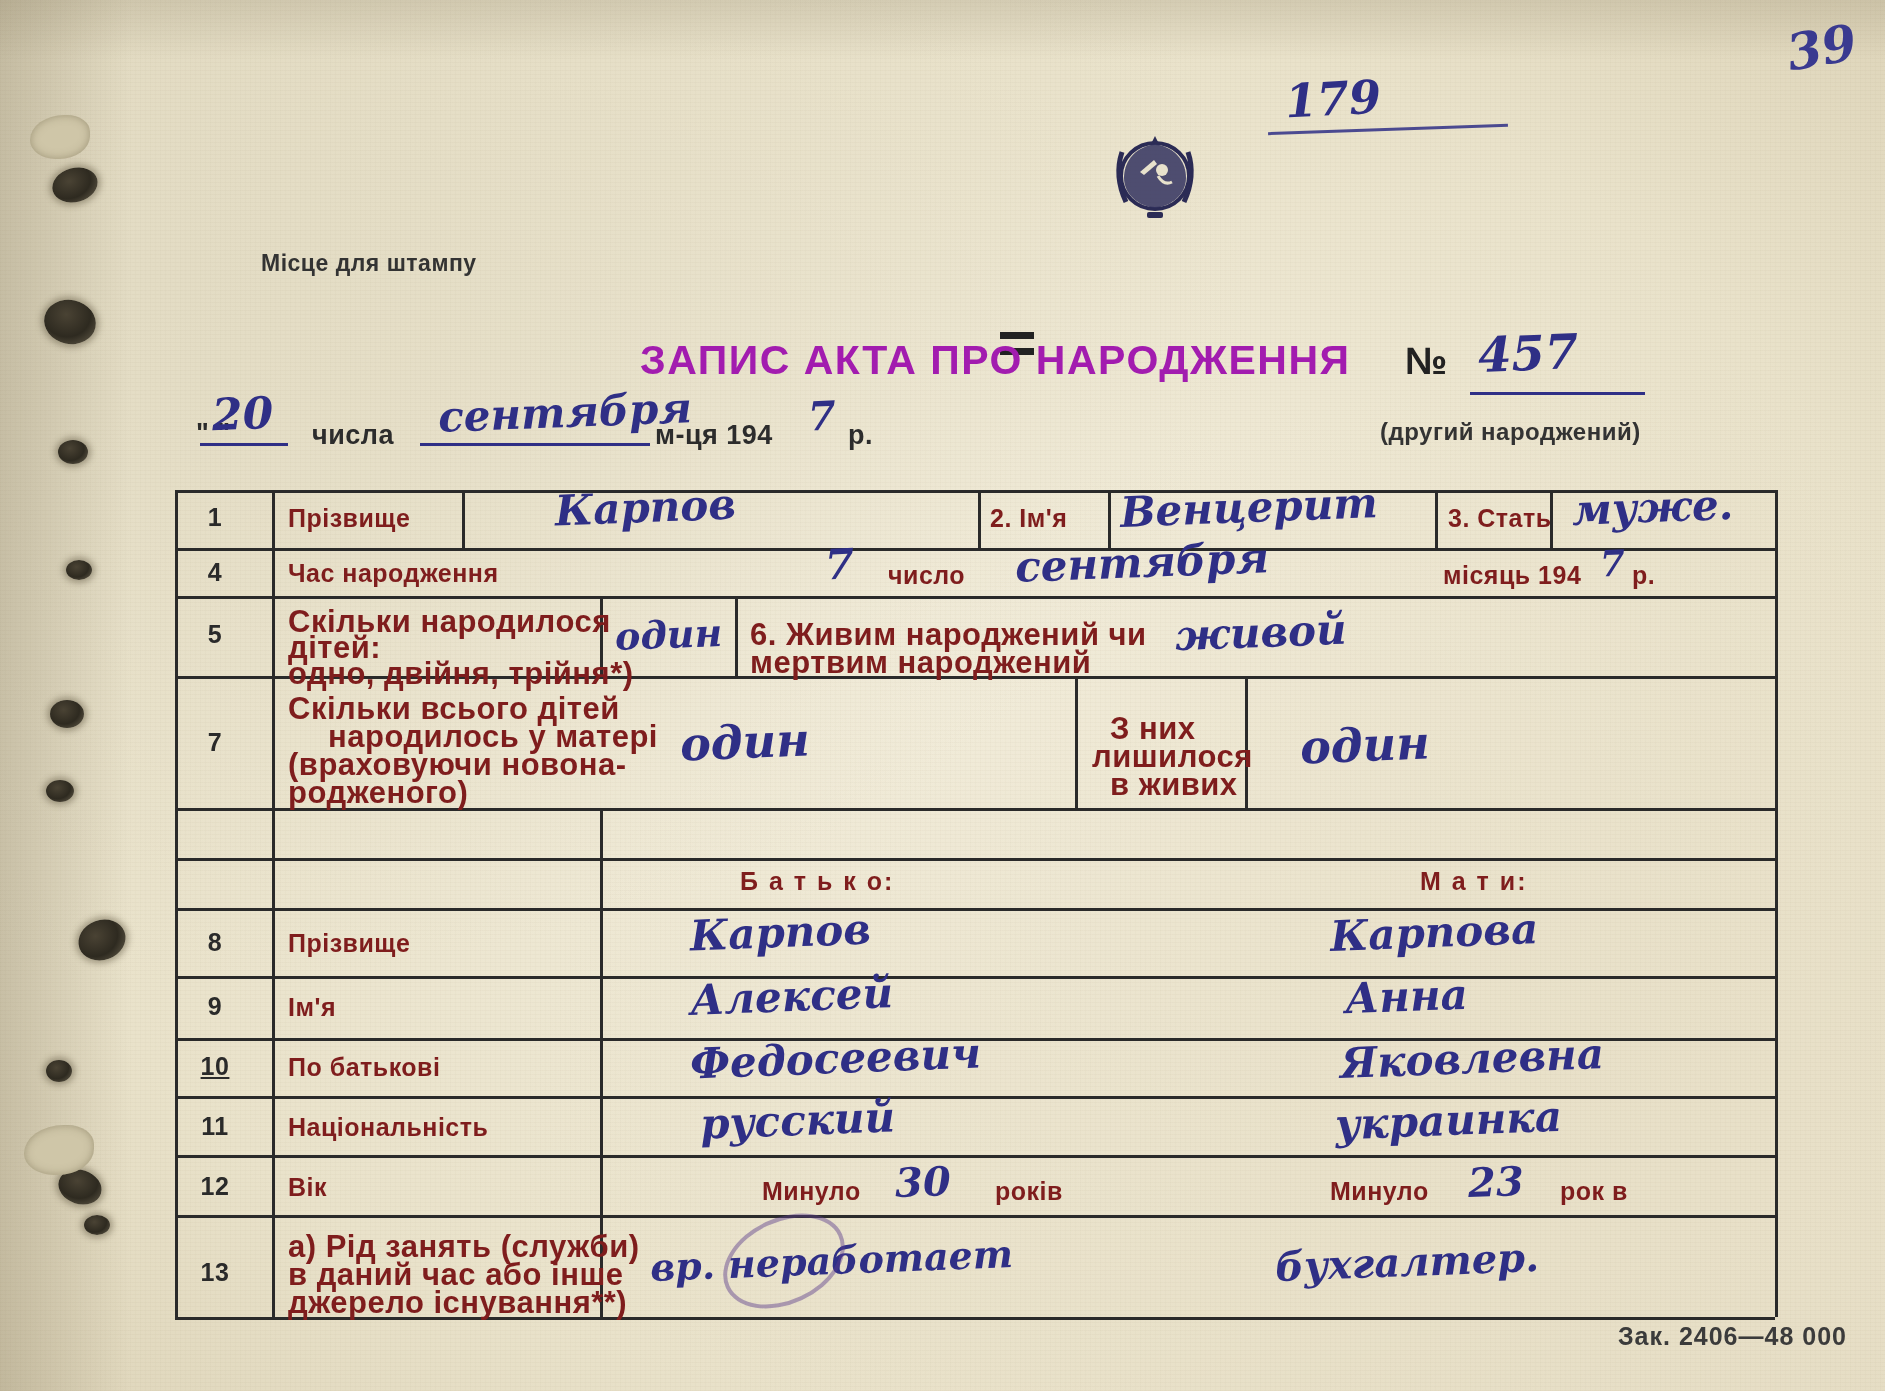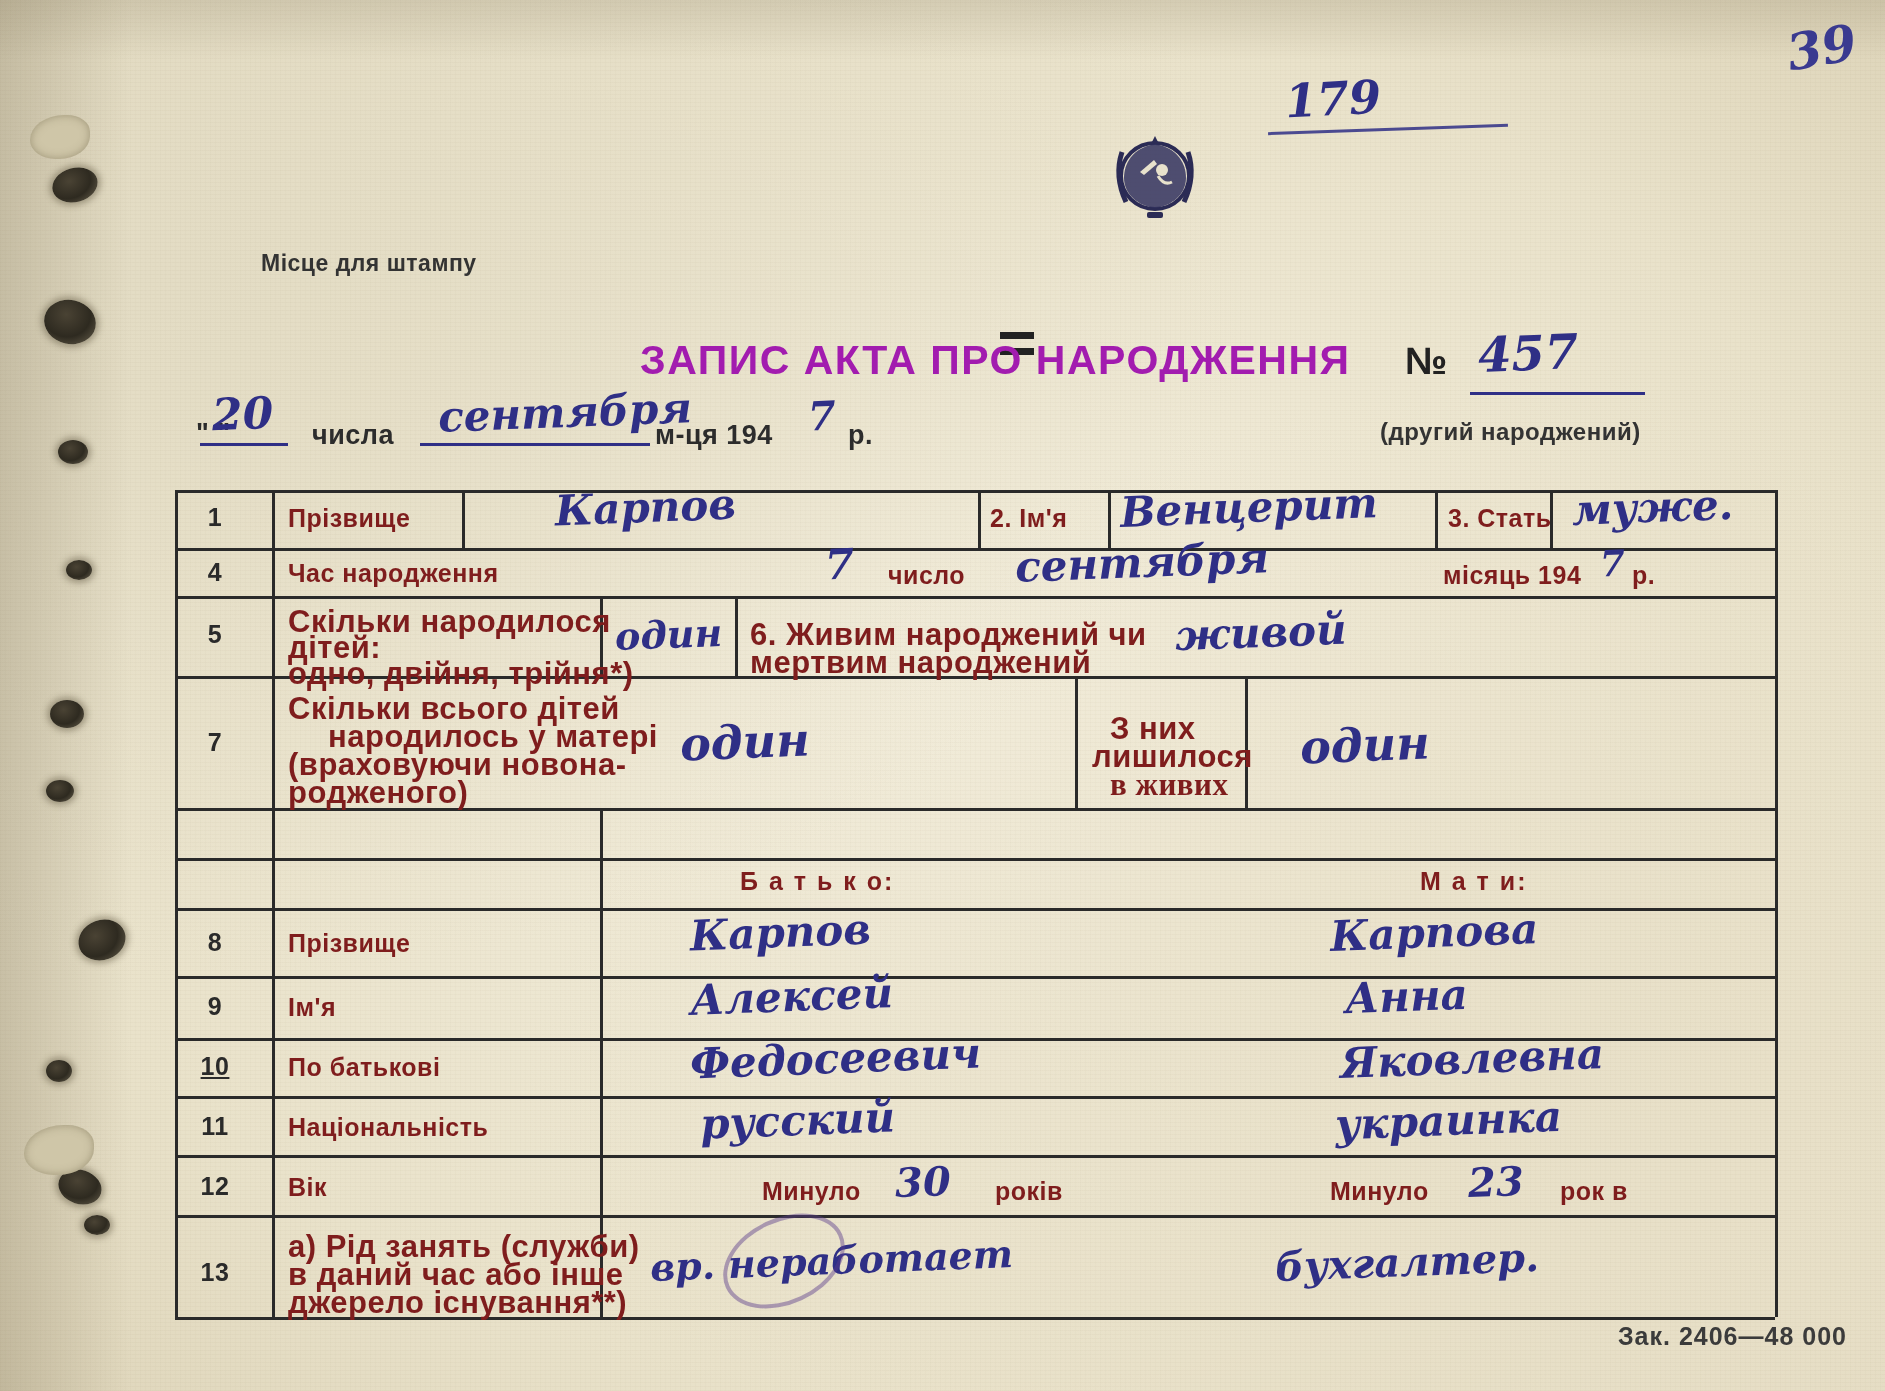--- a/index.html
+++ b/index.html
@@ -260,21 +260,21 @@
   <div class="hv hand" style="left:1175px;top:608px;">живой</div>
 
   <div class="cellno print" style="left:185px;top:728px;">7</div>
   <div class="lbl print sm" style="left:288px;top:690px;">Скільки всього дітей</div>
   <div class="lbl print sm" style="left:288px;top:718px;margin-left:40px;">народилось у матері</div>
   <div class="lbl print sm" style="left:288px;top:746px;">(враховуючи новона-</div>
   <div class="lbl print sm" style="left:288px;top:774px;">родженого)</div>
   <div class="hv hand big" style="left:680px;top:715px;">один</div>
   <div class="lbl print sm" style="left:1110px;top:710px;">З них</div>
   <div class="lbl print sm" style="left:1092px;top:738px;">лишилося</div>
-  <div class="lbl print sm" style="left:1110px;top:766px;font-family:Liberation Serif, serif;">в живих</div>
+  <div class="lbl print sm" style="left:1110px;top:766px;">в живих</div>
   <div class="hv hand big" style="left:1300px;top:718px;">один</div>
 
   <div class="lbl print" style="left:740px;top:866px;letter-spacing:2px;">Б а т ь к о:</div>
   <div class="lbl print" style="left:1420px;top:866px;letter-spacing:2px;">М а т и:</div>
 
   <div class="cellno print" style="left:185px;top:928px;">8</div>
   <div class="lbl print" style="left:288px;top:928px;">Прізвище</div>
   <div class="hv hand" style="left:690px;top:908px;">Карпов</div>
   <div class="hv hand" style="left:1330px;top:908px;">Карпова</div>
 

